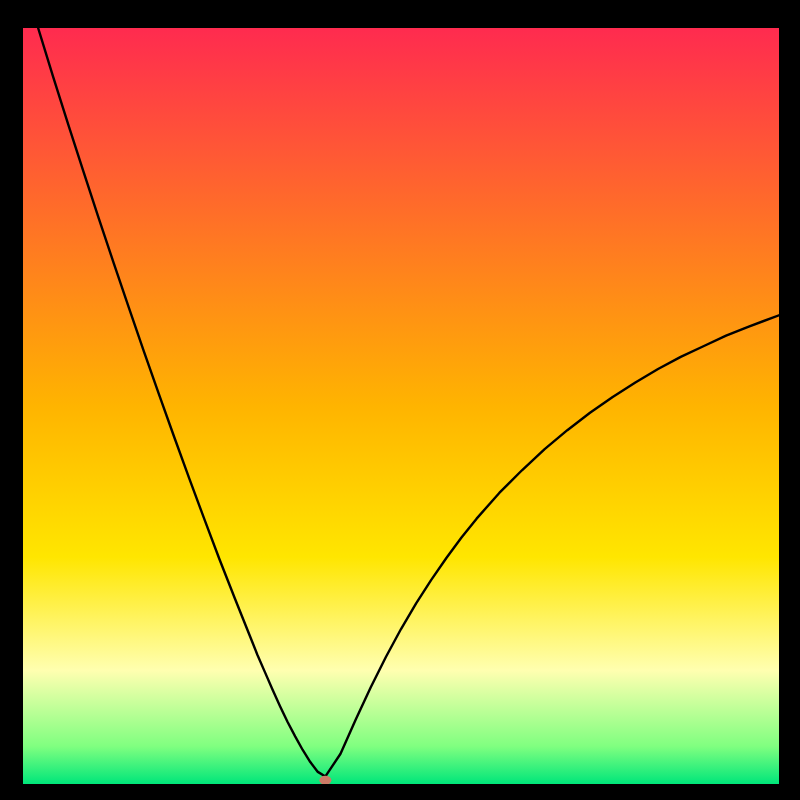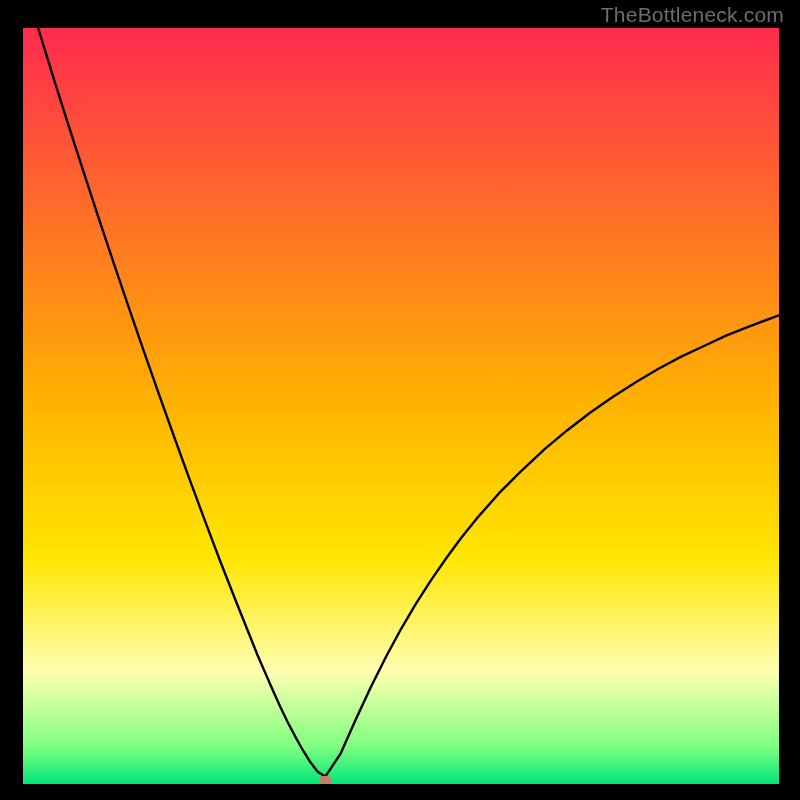--- a/index.html
+++ b/index.html
@@ -33,21 +33,20 @@
     top: 28px;
     width: 756px;
     height: 756px;
   }
   svg { display: block; }
 </style>
 </head>
 <body>
 
 <div class="outer">
-  <div class="watermark">TheBottleneck.com</div>
   <div class="plot-wrap">
     <svg id="plot-svg" width="756" height="756" viewBox="0 0 756 756">
       <defs>
         <linearGradient id="bg-grad" x1="0" y1="0" x2="0" y2="1">
             <stop offset="0%" stop-color="#ff2b4f"></stop>
             <stop offset="50%" stop-color="#ffb400"></stop>
             <stop offset="70%" stop-color="#ffe600"></stop>
             <stop offset="85%" stop-color="#ffffb0"></stop>
             <stop offset="95%" stop-color="#80ff80"></stop>
             <stop offset="100%" stop-color="#00e67a"></stop>

